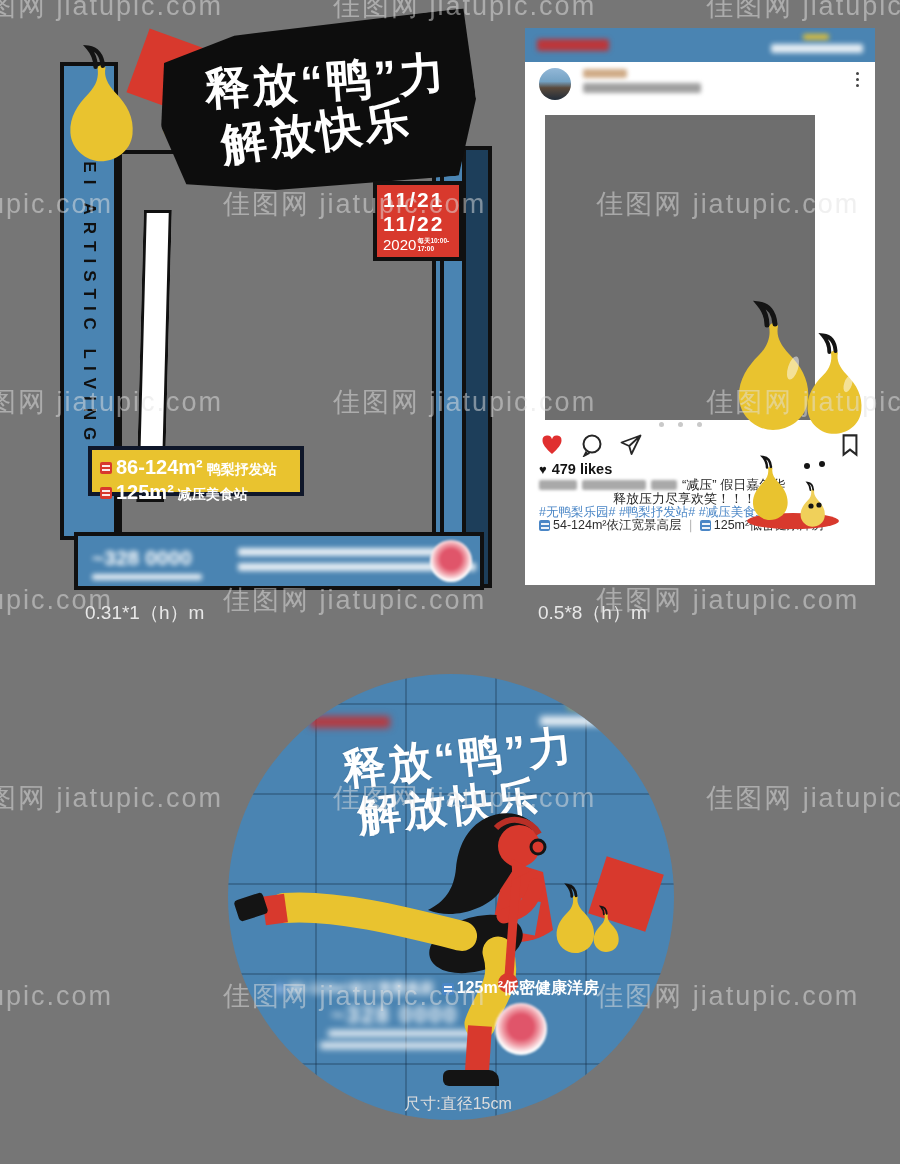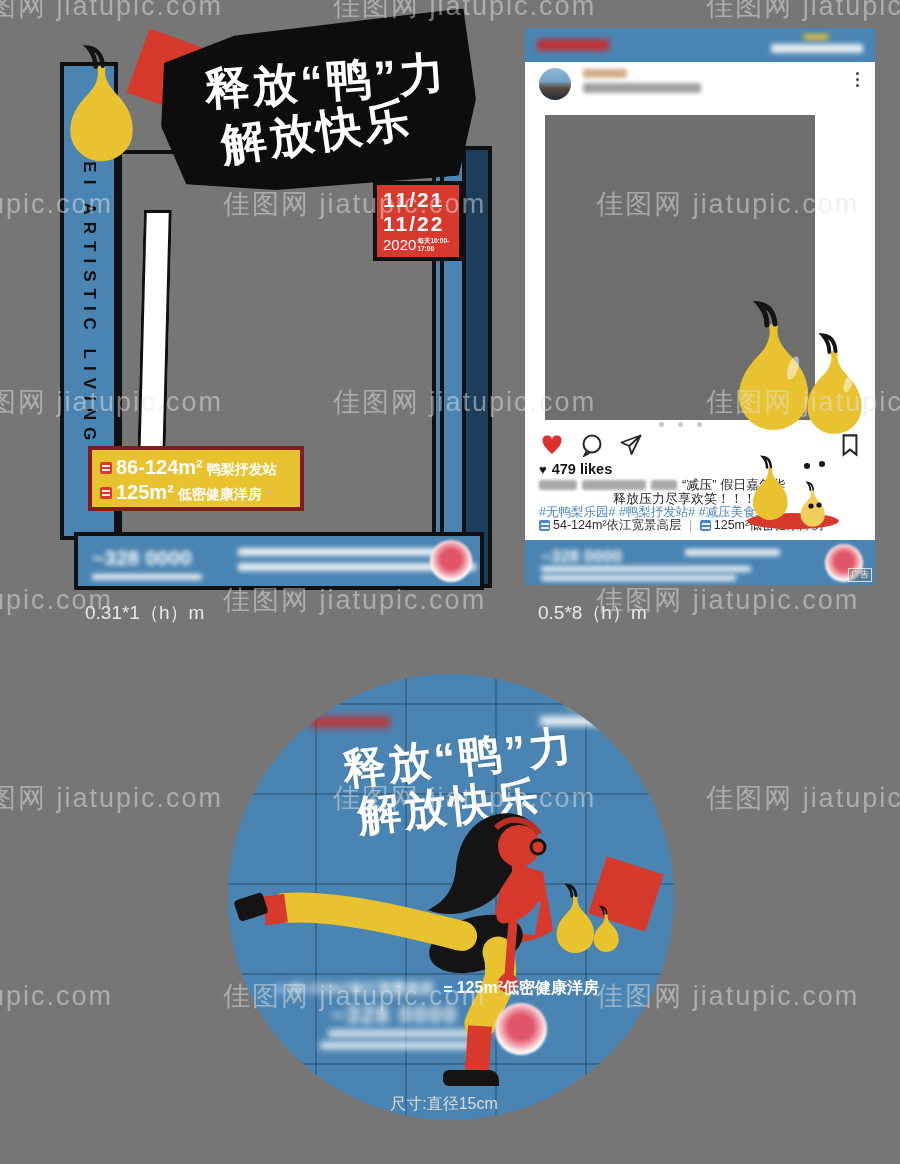--- a/index.html
+++ b/index.html
@@ -25,21 +25,21 @@
                 clip-path:polygon(3% 14%,26% 2%,99% 0,100% 55%,92% 100%,34% 97%,6% 88%,0 52%);
                 display:flex;flex-direction:column;justify-content:center;align-items:center;z-index:5;}
   .title-line{color:#fff;font-weight:800;font-size:45px;letter-spacing:3px;line-height:1.12;white-space:nowrap;}
   .title-banner .l1{transform:rotate(2deg) translateX(10px);}
   .title-banner .l2{transform:rotate(-2deg) translateX(-4px);}
   .date-box{left:313px;top:131px;width:90px;height:80px;background:#d8392d;border:4px solid #101010;
             color:#fff;padding:3px 6px;z-index:6;box-sizing:border-box;}
   .date-box .d{font-size:21px;font-weight:600;letter-spacing:2px;line-height:1.15;}
   .date-box .y{font-size:15px;font-weight:400;display:flex;align-items:center;gap:1px;line-height:1.2;}
   .date-box .t{font-size:6.5px;font-weight:700;letter-spacing:0;}
-  .yellow-banner{left:28px;top:396px;width:216px;height:65px;background:#e9c32f;border:4px solid #7f1d1d;
+  .yellow-banner{left:28px;top:396px;width:216px;height:50px;background:#e9c32f;border:4px solid #0f172a;
                  padding:5px 8px;box-sizing:border-box;z-index:7;}
   .yb-line{display:flex;align-items:baseline;gap:4px;color:#fff;line-height:1.25;white-space:nowrap;}
   .yb-area{font-size:20px;font-weight:800;}
   .yb-desc{font-size:14px;font-weight:700;}
   .mini-logo{display:inline-block;width:12px;height:12px;border-radius:2px;position:relative;flex:0 0 auto;align-self:center;}
   .mini-logo.red{background:#d8392d;}
   .mini-logo.blue{background:#4a86c6;}
   .mini-logo:before{content:"";position:absolute;left:2px;top:3px;width:8px;height:2px;background:rgba(255,255,255,.9);}
   .mini-logo:after{content:"";position:absolute;left:2px;top:7px;width:8px;height:2px;background:rgba(255,255,255,.9);}
   .blur-phone{color:#fff;font-weight:800;filter:blur(2.5px);white-space:nowrap;}
@@ -143,21 +143,21 @@
 
     <div class="abs yellow-banner">
       <div class="yb-line">
         <span class="mini-logo red"></span>
         <span class="yb-area">86-124m²</span>
         <span class="yb-desc">鸭梨抒发站</span>
       </div>
       <div class="yb-line">
         <span class="mini-logo red"></span>
         <span class="yb-area">125m²</span>
-        <span class="yb-desc">低密健康洋房</span>
+        <span class="yb-desc">减压美食站</span>
       </div>
     </div>
   </div>
   <div class="size-label" style="left:85px;top:600px;">0.31*1（h）m</div>
 
   <div class="abs social">
     <div class="abs social-header">
       <div class="blur-bar" style="left:12px;top:11px;width:72px;height:12px;background:rgba(200,45,45,.9);"></div>
       <div class="blur-bar" style="right:46px;top:6px;width:26px;height:6px;background:rgba(233,195,47,.9);"></div>
       <div class="blur-bar" style="right:12px;top:16px;width:92px;height:9px;"></div>
@@ -243,28 +243,20 @@
       <circle cx="64" cy="14" r="3" fill="#141414"></circle>
         <circle cx="79" cy="12" r="3" fill="#141414"></circle>
       <g color="#f0d05a" transform="translate(52,30) scale(0.35)">
           <use href="#pearB"></use>
           <use href="#pearS"></use>
         </g>
       <circle cx="68" cy="54" r="2.6" fill="#141414"></circle>
         <circle cx="76" cy="53" r="2.6" fill="#141414"></circle>
     </svg>
 
-    <div class="abs social-footer">
-      <div class="abs blur-phone" style="left:16px;top:7px;font-size:17px;">~328 0000</div>
-      <div class="blur-bar" style="left:160px;top:9px;width:95px;height:7px;"></div>
-      <div class="blur-bar" style="left:16px;top:26px;width:210px;height:6px;"></div>
-      <div class="blur-bar" style="left:16px;top:35px;width:195px;height:6px;"></div>
-      <div class="logo-circle" style="right:12px;top:4px;width:38px;height:38px;"></div>
-      <div class="ad-tag">广告</div>
-    </div>
   </div>
   <div class="size-label" style="left:538px;top:600px;">0.5*8（h）m</div>
 
   <div class="abs circle-badge">
     <div id="circle-grid">
         <div class="grid-line v" style="left: 87px;"></div>
         <div class="grid-line v" style="left: 177px;"></div>
         <div class="grid-line v" style="left: 267px;"></div>
         <div class="grid-line v" style="left: 357px;"></div>
         <div class="grid-line h" style="top: 29px;"></div>
@@ -324,21 +316,21 @@
         <span class="mini-logo blue"></span>
         <span>125m²低密健康洋房</span>
       </span>
     </div>
 
     <div class="abs blur-phone circle-phone">~328 0000</div>
     <div class="blur-bar" style="left:100px;top:356px;width:150px;height:7px;filter:blur(3px);z-index:3;"></div>
     <div class="blur-bar" style="left:92px;top:368px;width:165px;height:7px;filter:blur(3px);z-index:3;"></div>
     <div class="logo-circle" style="left:267px;top:329px;width:52px;height:52px;z-index:6;"></div>
   </div>
-  <div class="size-label" style="left:444px;top:1094px;transform:translateX(-50%);font-size:16px;color:#dddddd;">尺寸:直径15cm</div>
+  <div class="size-label" style="left:458px;top:1094px;transform:translateX(-50%);font-size:16px;color:#dddddd;">尺寸:直径15cm</div>
 
   <div id="watermarks">
       <div class="wm-row" style="top: -12px; left: -40px;">
         <span>佳图网 jiatupic.com</span>
         <span>佳图网 jiatupic.com</span>
         <span>佳图网 jiatupic.com</span>
       </div>
       <div class="wm-row" style="top: 186px; left: -150px;">
         <span>佳图网 jiatupic.com</span>
         <span>佳图网 jiatupic.com</span>

